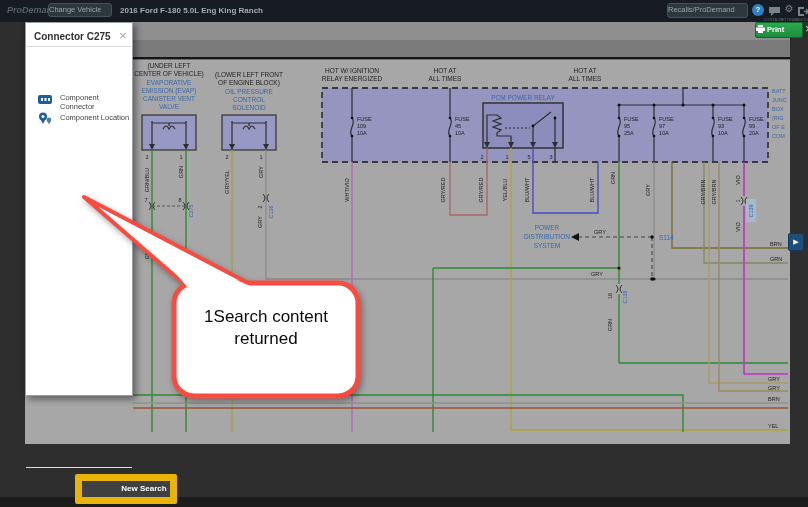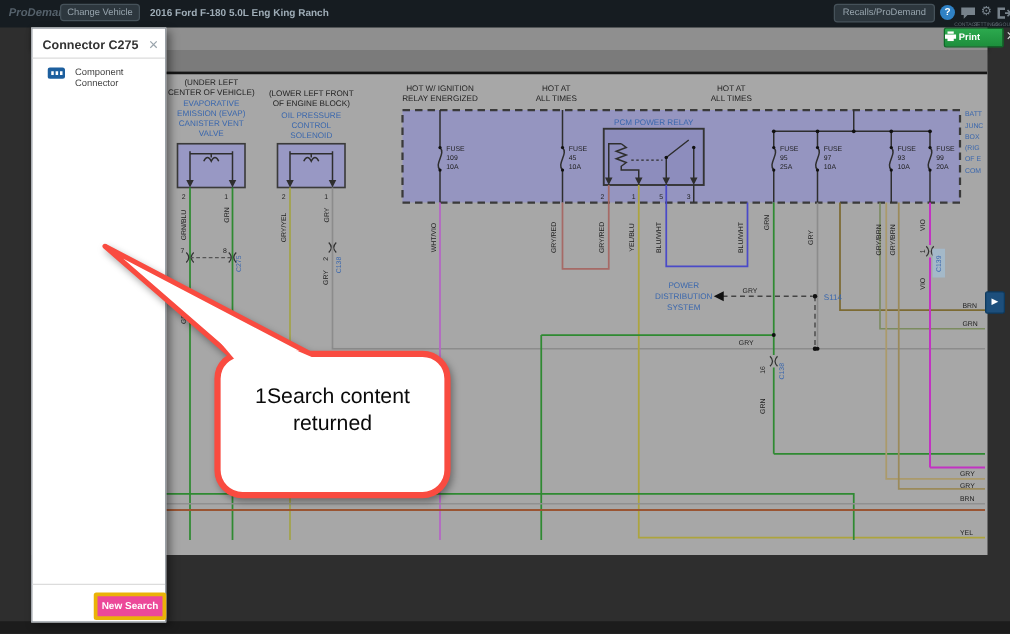--- a/index.html
+++ b/index.html
@@ -2,21 +2,21 @@
 <html><head>
 <meta charset="utf-8">
 <style>
   html,body{margin:0;padding:0;background:#2e2e2e;width:808px;height:507px;overflow:hidden;
     font-family:"Liberation Sans",sans-serif;}
   .abs{position:absolute;}
   
   #topbar{left:0;top:0;width:808px;height:22px;background:#161c21;z-index:5;}
   .logo{left:7px;top:5px;font-size:9px;font-weight:bold;font-style:italic;color:#55616b;}
   .tb-btn{box-sizing:border-box;font-size:7.5px;color:#98a5ae;background:#2d373e;
-    border:1px solid #46525a;border-radius:3px;text-align:center;line-height:12px;cursor:pointer;}
+    border:1px solid #46525a;border-radius:3px;text-align:left;line-height:12px;cursor:pointer;}
   #changeVehicle{left:48px;top:3px;width:64px;height:14px;}
   #vehicleTitle{left:120px;top:6px;font-size:8px;font-weight:bold;color:#9fadb7;}
   #recallsBtn{left:667px;top:3px;width:81px;height:15px;}
   .tb-ico{top:3px;width:14px;height:13px;text-align:center;cursor:pointer;}
   .tb-lbl{top:17px;font-size:4px;color:#5b666e;text-align:center;width:20px;}
   #helpIco{left:752px;top:4px;width:12px;height:12px;border-radius:50%;background:#2f81c5;
     color:#fff;font-size:8px;font-weight:bold;text-align:center;line-height:12px;cursor:pointer;}
   
   #dlgHeader{left:25px;top:18px;width:765px;height:22px;background:#8f8f8f;z-index:2;
     box-shadow:0 1px 3px rgba(0,0,0,.4);}
@@ -24,30 +24,30 @@
   #printBtn{left:730px;top:4px;width:46px;height:14px;background:linear-gradient(#2ca94e,#1d8f3c);
     border:1px solid #0c6b26;border-radius:2px;color:#fff;font-size:7.5px;font-weight:bold;
     text-align:left;line-height:14px;cursor:pointer;}
   #dlgClose{left:780px;top:3px;font-size:13px;color:#d8d8d8;cursor:pointer;}
   #dlgSub{left:25px;top:40px;width:765px;height:17px;background:#7b7b7b;z-index:2;}
   #canvas{left:25px;top:57px;width:765px;height:387px;background:#a7a7a7;z-index:1;}
   #nextBtn{left:788px;top:233px;width:14px;height:16px;background:#1d4f7c;border:1px solid #0e3a5e;
     color:#fff;font-size:7px;text-align:center;line-height:16px;z-index:6;cursor:pointer;border-radius:2px;}
   #taskbar{left:0;top:497px;width:808px;height:10px;background:#1c1c1c;z-index:4;}
   
-  #panel{left:25px;top:22px;width:108px;height:476px;background:#fff;z-index:10;
+  #panel{left:25px;top:22px;width:108px;height:374px;background:#fff;z-index:10;
     border:1px solid #9aa0a6;box-sizing:border-box;box-shadow:3px 3px 7px rgba(0,0,0,.45);}
   #panelTitle{left:8px;top:8px;font-size:10px;font-weight:bold;color:#333;}
   #panelClose{left:93px;top:5px;font-size:13px;color:#9aa4ac;cursor:pointer;}
   .pdiv{left:0;width:106px;height:1px;background:#dcdcdc;}
-  .pitem{left:0;width:106px;height:20px;cursor:pointer;}
+  .pitem{left:0;width:106px;height:20px;cursor:pointer;margin-top:40px;}
   .pitem .lbl{left:34px;top:6px;font-size:7.5px;color:#444;}
   .pitem .ico{left:12px;top:4px;}
-  #newSearch{left:49px;top:451px;width:52px;height:16px;background:#ec4899;border:3px solid #eab308;
-    color:#fff;font-size:8px;font-weight:bold;text-align:center;line-height:16px;cursor:pointer;border-radius:2px;}
+  #newSearch{left:49px;top:451px;width:52px;height:16px;background:#404040;border:7px solid #eab308;
+    color:#fff;font-size:8px;font-weight:bold;text-align:center;line-height:16px;cursor:pointer;border-radius:2px;padding-left:36px;}
   
   text{font-family:"Liberation Sans",sans-serif;}
   .t6{font-size:6.5px;fill:#1e1e1e;}
   .t6b{font-size:6.5px;fill:#3a67ad;}
   .t5{font-size:5.5px;fill:#1e1e1e;}
   .t5b{font-size:5.5px;fill:#3a67ad;}
   .tc{text-anchor:middle;}
   .wd{stroke:#2e2e2e;stroke-width:1.2;fill:none;}
   .box{fill:#9898c4;stroke:#3a3a3a;stroke-width:1.3;}
   #bubbleSvg{left:0;top:0;z-index:20;pointer-events:none;
@@ -321,20 +321,32 @@
     <span class="abs ico">
       <svg width="15" height="11">
           <rect x="0" y="1" width="14" height="9" rx="2" fill="#1d5f9e"></rect>
           <rect x="3" y="4" width="2" height="3" fill="#fff"></rect>
           <rect x="6.5" y="4" width="2" height="3" fill="#fff"></rect>
           <rect x="10" y="4" width="2" height="3" fill="#fff"></rect>
         </svg>
     </span>
     <span class="abs lbl">Component Connector</span>
   </div>
+  <div class="abs pitem" style="top:44px;">
+    <span class="abs ico">
+      <svg width="15" height="13">
+          <circle cx="5" cy="4.5" r="4" fill="#1d5f9e"></circle>
+          <path d="M5,12 L2.2,6.5 h5.6 z" fill="#1d5f9e"></path>
+          <circle cx="5" cy="4.5" r="1.5" fill="#fff"></circle>
+          <circle cx="11" cy="8" r="2.4" fill="#5b7d9e"></circle>
+          <path d="M11,12.5 L9.4,9.3 h3.2 z" fill="#5b7d9e"></path>
+        </svg>
+    </span>
+    <span class="abs lbl">Component Location</span>
+  </div>
   <div class="abs pdiv" style="top:444px;"></div>
   <div id="newSearch" class="abs">New Search</div>
 </div>
 
 <svg id="bubbleSvg" class="abs" width="808" height="507">
   <polygon points="84,197 252,285 198,296" fill="#fff" stroke="#f94b40" stroke-width="4" stroke-linejoin="round"></polygon>
   <rect x="174" y="283" width="184" height="113" rx="20" fill="#fff" stroke="#f94b40" stroke-width="5"></rect>
   <polygon points="150,243 262,291 200,302" fill="#fff"></polygon>
   <text x="266" y="322" text-anchor="middle" font-size="17" fill="#0a0a0a">1Search content</text>
   <text x="266" y="344" text-anchor="middle" font-size="17" fill="#0a0a0a">returned</text>

